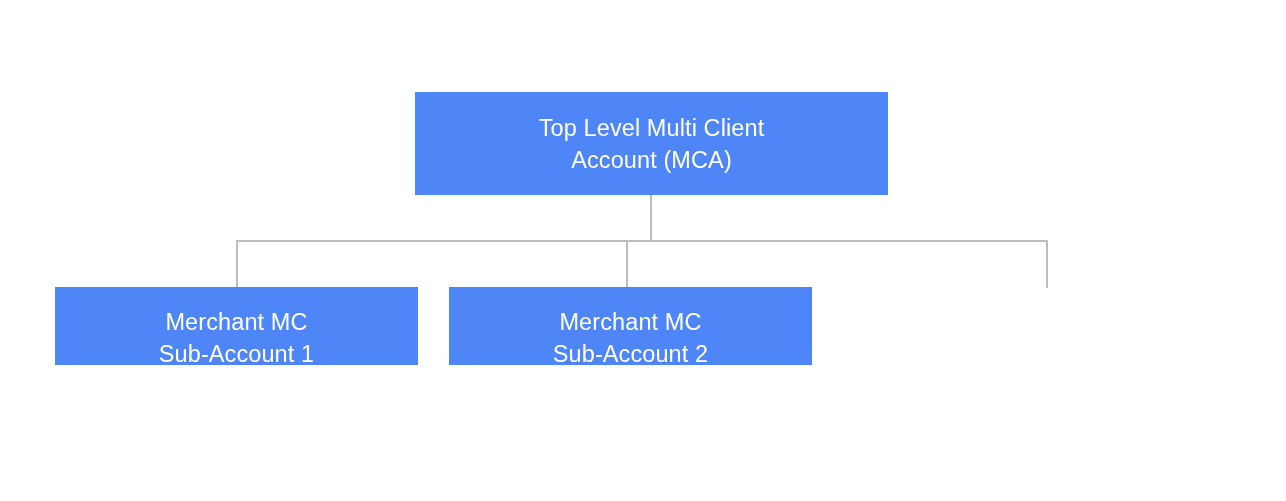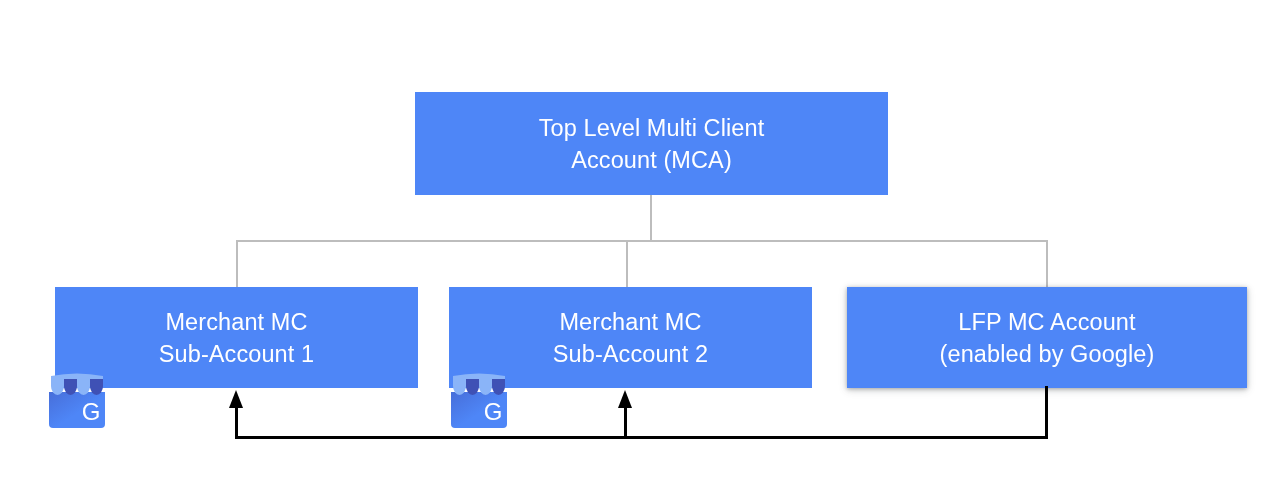--- a/index.html
+++ b/index.html
@@ -7,21 +7,21 @@
     padding: 0;
     background: #ffffff;
   }
   body {
     font-family: "Liberation Sans", sans-serif;
     -webkit-font-smoothing: antialiased;
   }
   #canvas {
     position: relative;
     width: 1286px;
-    height: 501px;
+    height: 365px;
     background: #ffffff;
     overflow: hidden;
   }
 
   
   .node {
     position: absolute;
     box-sizing: border-box;
     background: #4e86f7;
     color: #ffffff;
@@ -113,24 +113,20 @@
   <div class="node" id="node-sub1">
     <span class="node-text">Merchant MC
 Sub-Account 1</span>
   </div>
 
   <div class="node" id="node-sub2">
     <span class="node-text">Merchant MC
 Sub-Account 2</span>
   </div>
 
-  <div class="node" id="node-lfp">
-    <span class="node-text">LFP MC Account
-(enabled by Google)</span>
-  </div>
 
   <div class="black-line black-v" id="fb-from-lfp"></div>
   <div class="black-line black-h" id="fb-bus"></div>
   <div class="black-line black-v" id="fb-up-1"></div>
   <div class="black-line black-v" id="fb-up-2"></div>
   <div class="arrowhead" id="arrowhead-1"></div>
   <div class="arrowhead" id="arrowhead-2"></div>
 
   <svg class="gbp-icon" id="gbp-icon-1" viewBox="0 0 72 72">
     <defs>

